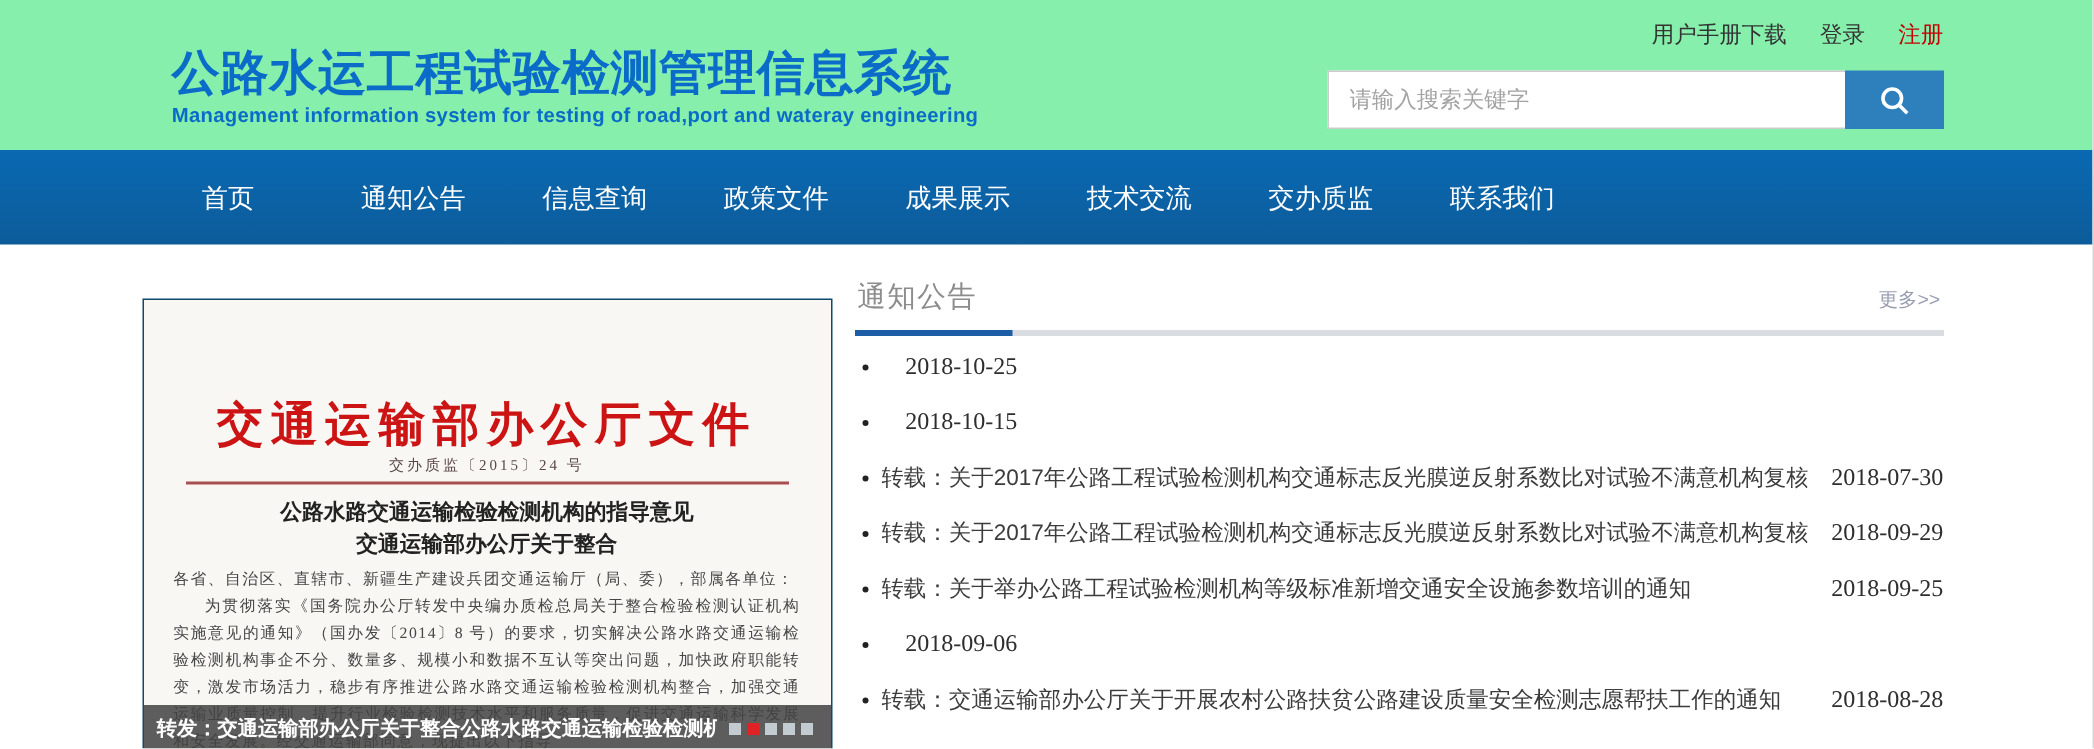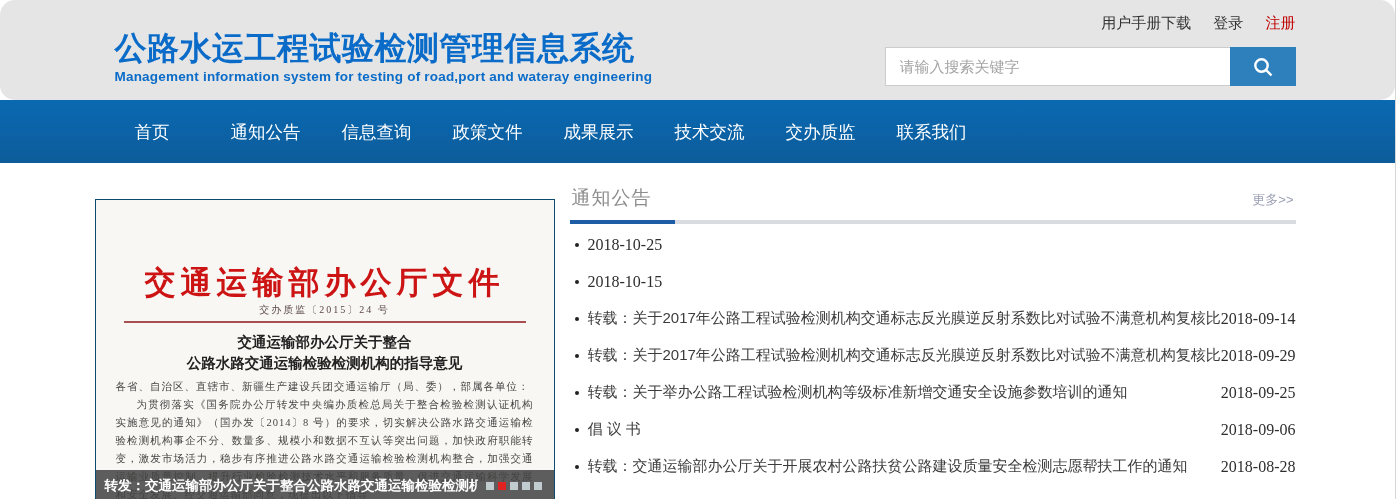--- a/index.html
+++ b/index.html
@@ -2,35 +2,35 @@
 <html><head>
 <meta charset="utf-8">
 <style>
   * { margin:0; padding:0; box-sizing:border-box; }
   html,body { background:#fff; }
   body { font-family:"Liberation Sans","DejaVu Sans",sans-serif; }
   .page { position:relative; width:1396px; height:499px; background:#fff; overflow:hidden; border-right:1px solid #d6d6d6; }
   .inner { position:relative; width:1200px; margin:0 auto; height:100%; }
 
   
-  .topbar { position:relative; width:100%; height:100px; background:#e5e5e5;border-radius:15px; }
+  .topbar { position:relative; width:100%; height:100px; background:#86efac; }
   .top-links { position:absolute; top:14px; right:2px; font-size:15px; }
   .top-links a { color:#333; text-decoration:none; margin-left:18px; cursor:pointer; }
   .top-links a.red { color:#c00000; }
   .brand { position:absolute; left:17px; top:30px; }
   .brand-title { font-size:32px; font-weight:bold; color:#0a6cc8; letter-spacing:0.5px; line-height:36px; }
   .brand-sub { font-size:13.5px; font-weight:bold; color:#0a6cc8; margin-top:3px; letter-spacing:0.2px; }
   .search { position:absolute; top:47px; right:2px; width:411px; height:39px; display:flex; }
   .search input { flex:1; height:39px; border:1px solid #ccc; border-right:none; outline:none; padding:11px 14px; font-size:15px; color:#333; font-family:inherit; }
   .search input::placeholder { color:#a3a3a3; }
   .search button { width:66px; height:39px; background:#2e80bc; border:none; cursor:pointer; display:flex; align-items:center; justify-content:center; }
 
   
   .nav { width:100%; height:63px; background:linear-gradient(#0a69b2,#0d5c9a); }
-  .nav-inner { display:flex; align-items:center; height:63px; padding-left:37px; }
+  .nav-inner { display:flex; align-items:center; height:63px; padding-left:37px;gap:10px; }
   .nav-item { color:#fff; font-size:17.5px; text-decoration:none; cursor:pointer; margin-right:41px; white-space:nowrap; }
   .nav-item.home { margin-right:61px; }
 
   
   .content-inner { height:336px; }
 
   
   .carousel { position:absolute; left:-3px; top:36px; width:460px; height:305px; background:#f8f7f3; border:1px solid #0c4a6e; cursor:pointer; overflow:hidden; }
   .doc { position:absolute; inset:0; font-family:"Liberation Serif","DejaVu Serif",serif; color:#3c3c3c; }
   .doc-title { position:absolute; top:62px; left:0; right:0; text-align:center; font-size:31px; font-weight:bold; color:#cc1414; letter-spacing:5px; }
@@ -50,21 +50,21 @@
   .notices-head { display:flex; align-items:baseline; justify-content:space-between; padding:0 2px 0 2px; }
   .sec-title { font-size:19px; color:#8d8d8d; letter-spacing:1px; }
   .more { font-size:13px; color:#9a9eb2; text-decoration:none; cursor:pointer; }
   .sec-underline { margin-top:9px; height:4px; background:#d9dde1; position:relative; }
   .sec-underline .seg { position:absolute; left:0; top:0; height:4px; width:105px; background:#1c5da6; display:block; }
   .notice-list { list-style:none; margin-top:2px; }
   .notice-list li { height:37px; display:flex; align-items:center; cursor:pointer; }
   .notice-list .dot { width:4px; height:4px; border-radius:50%; background:#222; margin:0 9px 0 5px; flex:none; }
   .notice-list .nt { flex:1; font-size:15px; color:#3c3c3c; text-decoration:none; white-space:nowrap; overflow:hidden; }
   .notice-list li.highlight .nt { color:#f03a3a; }
-  .notice-list .nd { font-family:"Liberation Serif","DejaVu Serif",serif; font-size:16px; color:#2e2e2e; margin-left:0; flex:none; }
+  .notice-list .nd { font-family:"Liberation Serif","DejaVu Serif",serif; font-size:16px; color:#2e2e2e; margin-left:16px; flex:none; }
 </style>
 </head>
 <body>
 
 <div class="page">
 
   <div class="topbar">
     <div class="inner">
       <div class="top-links">
         <a>用户手册下载</a>
@@ -101,22 +101,22 @@
   </nav>
 
   <div class="inner content-inner">
 
     <div class="carousel">
       <div class="doc">
         <div class="doc-title">交通运输部办公厅文件</div>
         <div class="doc-number">交办质监〔2015〕24 号</div>
         <div class="doc-rule"></div>
         <div class="doc-heading">
+          <div>公路水路交通运输检验检测机构的指导意见</div>
           <div>交通运输部办公厅关于整合</div>
-          <div>公路水路交通运输检验检测机构的指导意见</div>
         </div>
         <div class="doc-body">
           <p class="salutation">各省、自治区、直辖市、新疆生产建设兵团交通运输厅（局、委），部属各单位：</p>
           <p class="para">为贯彻落实《国务院办公厅转发中央编办质检总局关于整合检验检测认证机构实施意见的通知》（国办发〔2014〕8 号）的要求，切实解决公路水路交通运输检验检测机构事企不分、数量多、规模小和数据不互认等突出问题，加快政府职能转变，激发市场活力，稳步有序推进公路水路交通运输检验检测机构整合，加强交通运输业质量控制，提升行业检验检测技术水平和服务质量，促进交通运输科学发展和安全发展。经交通运输部同意，现提出以下指导</p>
         </div>
       </div>
       <div class="caption-bar">
         <span class="caption-text">转发：交通运输部办公厅关于整合公路水路交通运输检验检测机构的指导意</span>
         <span class="dots">
           <i></i>
@@ -141,35 +141,34 @@
           <span class="dot"></span>
           <span class="nd">2018-10-25</span>
         </li>
         <li>
           <span class="dot"></span>
           <span class="nd">2018-10-15</span>
         </li>
         <li>
           <span class="dot"></span>
           <a class="nt">转载：关于2017年公路工程试验检测机构交通标志反光膜逆反射系数比对试验不满意机构复核比...</a>
-          <span class="nd">2018-09-14</span>
+          <span class="nd">2018-07-30</span>
         </li>
         <li>
           <span class="dot"></span>
           <a class="nt">转载：关于2017年公路工程试验检测机构交通标志反光膜逆反射系数比对试验不满意机构复核比...</a>
           <span class="nd">2018-09-29</span>
         </li>
         <li>
           <span class="dot"></span>
           <a class="nt">转载：关于举办公路工程试验检测机构等级标准新增交通安全设施参数培训的通知</a>
           <span class="nd">2018-09-25</span>
         </li>
         <li>
           <span class="dot"></span>
-          <a class="nt">倡 议 书</a>
           <span class="nd">2018-09-06</span>
         </li>
         <li>
           <span class="dot"></span>
           <a class="nt">转载：交通运输部办公厅关于开展农村公路扶贫公路建设质量安全检测志愿帮扶工作的通知</a>
           <span class="nd">2018-08-28</span>
         </li>
       </ul>
     </div>
 

